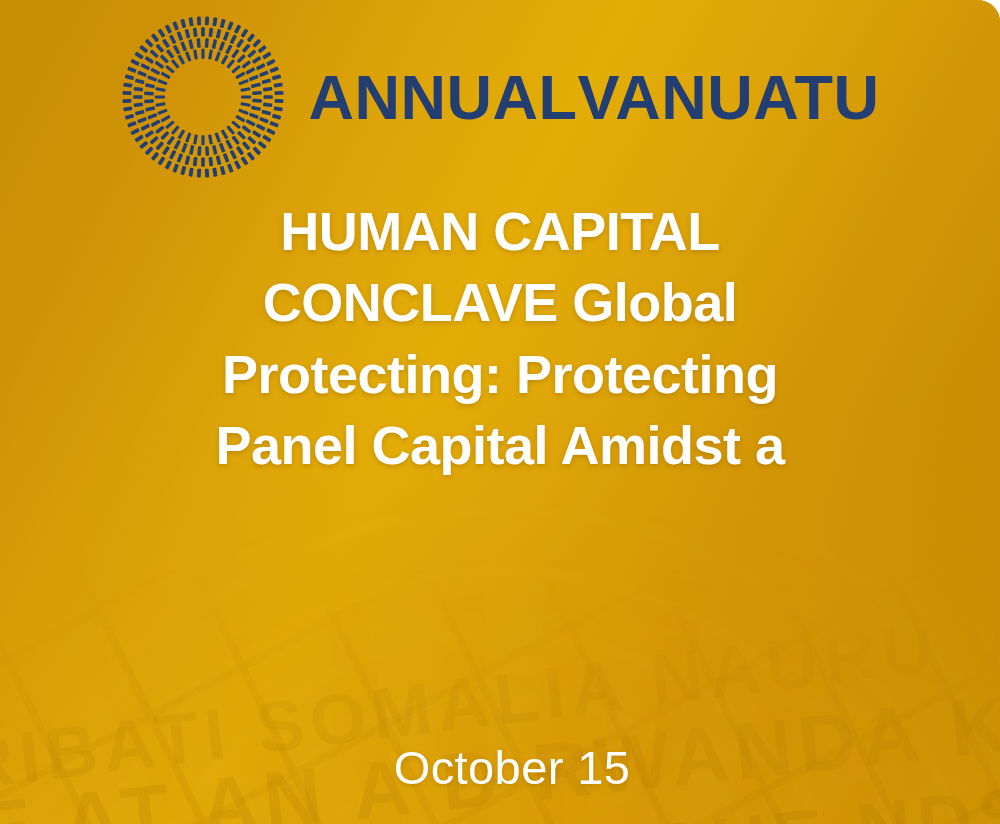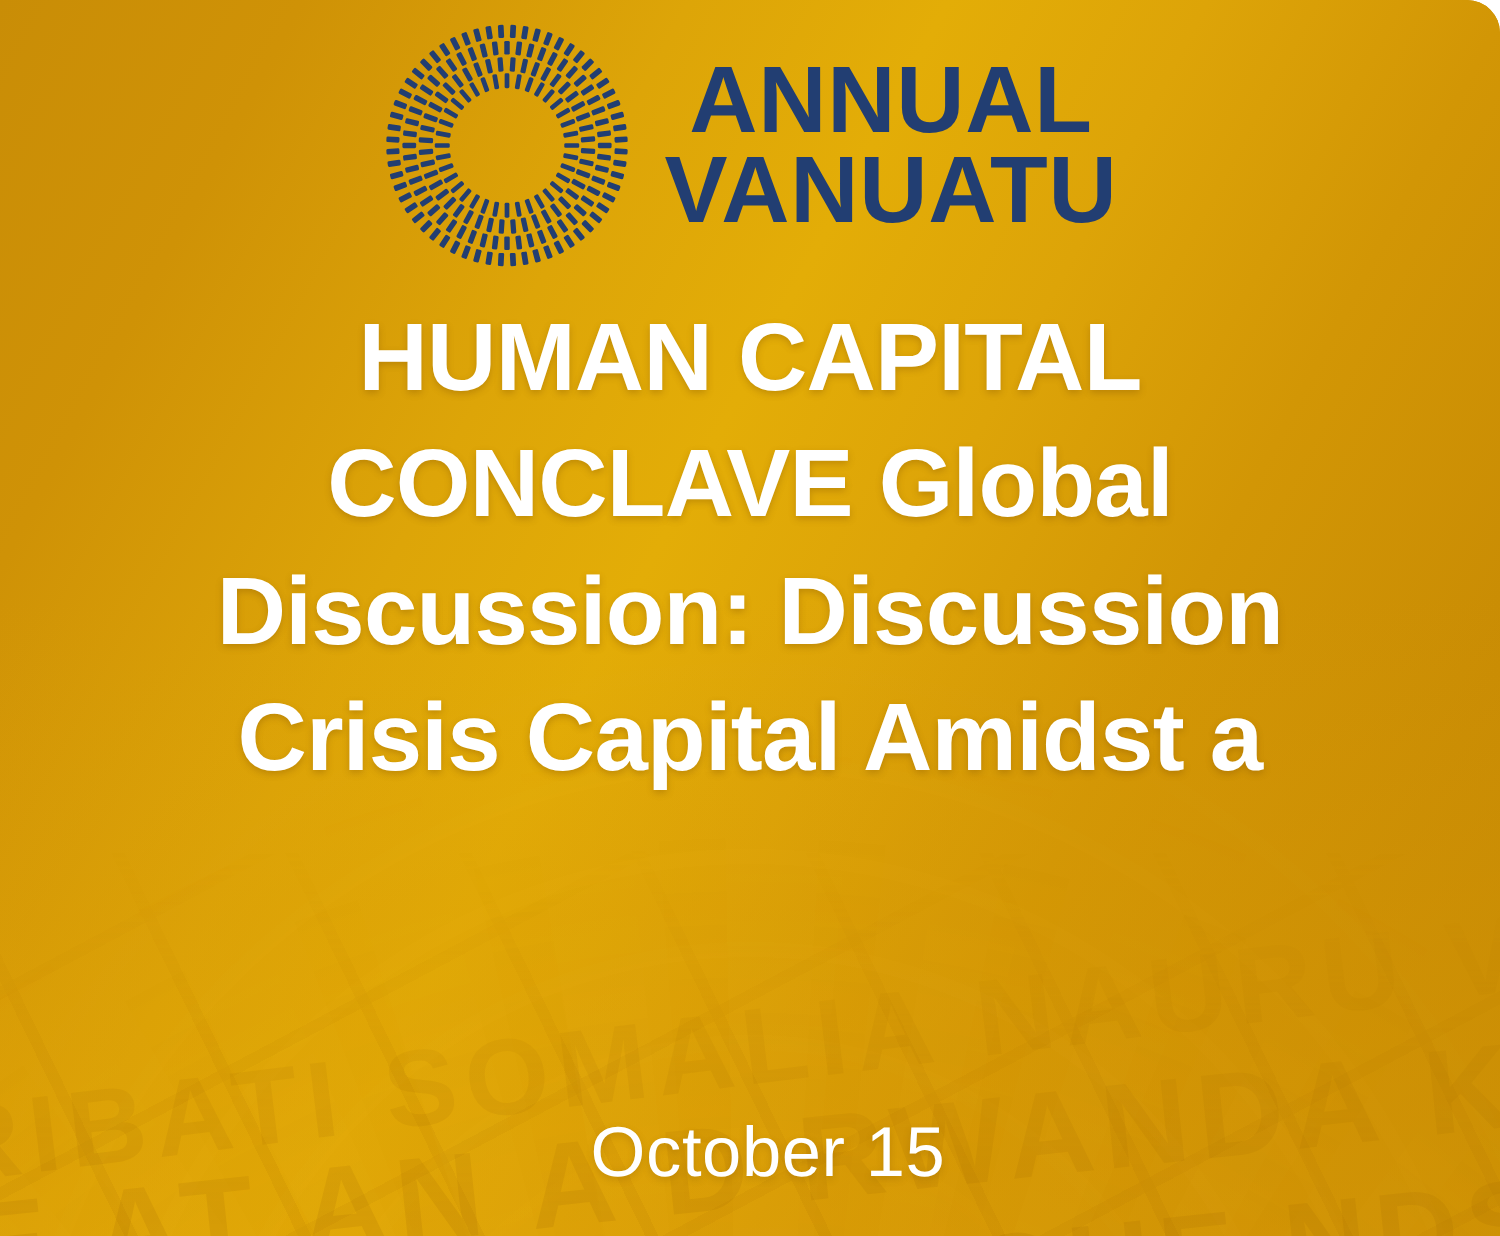--- a/index.html
+++ b/index.html
@@ -166,24 +166,22 @@
     gap: 22px;
   }
   .logo-mark {
     width: 166px;
     height: 166px;
     flex: 0 0 166px;
     display: block;
   }
   .logo-wordmark {
     display: flex;
-    flex-direction: column;
     justify-content: center;
     margin-top: 2px;
-    align-items: center;
   }
   .logo-line {
     color: #223e72;
     font-family: "Liberation Sans", sans-serif;
     font-weight: 700;
     font-size: 63px;
     line-height: 0.95;
     letter-spacing: 0.5px;
     white-space: nowrap;
   }
@@ -195,21 +193,21 @@
     right: 0;
     top: 196px;
     text-align: center;
     padding: 0 24px;
   }
   .headline-line {
     display: block;
     color: #ffffff;
     font-family: "Liberation Sans", sans-serif;
     font-weight: 700;
-    font-size: 64px;
+    font-size: 54px;
     line-height: 1.32;
     letter-spacing: -0.5px;
     white-space: nowrap;
     text-shadow: 0 2px 5px rgba(120, 74, 2, 0.30);
   }
 
   
   .date-line {
     position: absolute;
     left: 0;
@@ -843,20 +841,20 @@
 
       <div class="logo-wordmark">
         <span class="logo-line">ANNUAL</span>
         <span class="logo-line">VANUATU</span>
       </div>
     </div>
 
     <div class="headline">
       <span class="headline-line">HUMAN CAPITAL</span>
       <span class="headline-line">CONCLAVE Global</span>
-      <span class="headline-line">Discussion: Discussion</span>
-      <span class="headline-line">Crisis Capital Amidst a</span>
+      <span class="headline-line">Protecting: Protecting</span>
+      <span class="headline-line">Panel Capital Amidst a</span>
     </div>
 
     <div class="date-line">October 15</div>
 
   </div>
 </div>
 
 </body></html>

